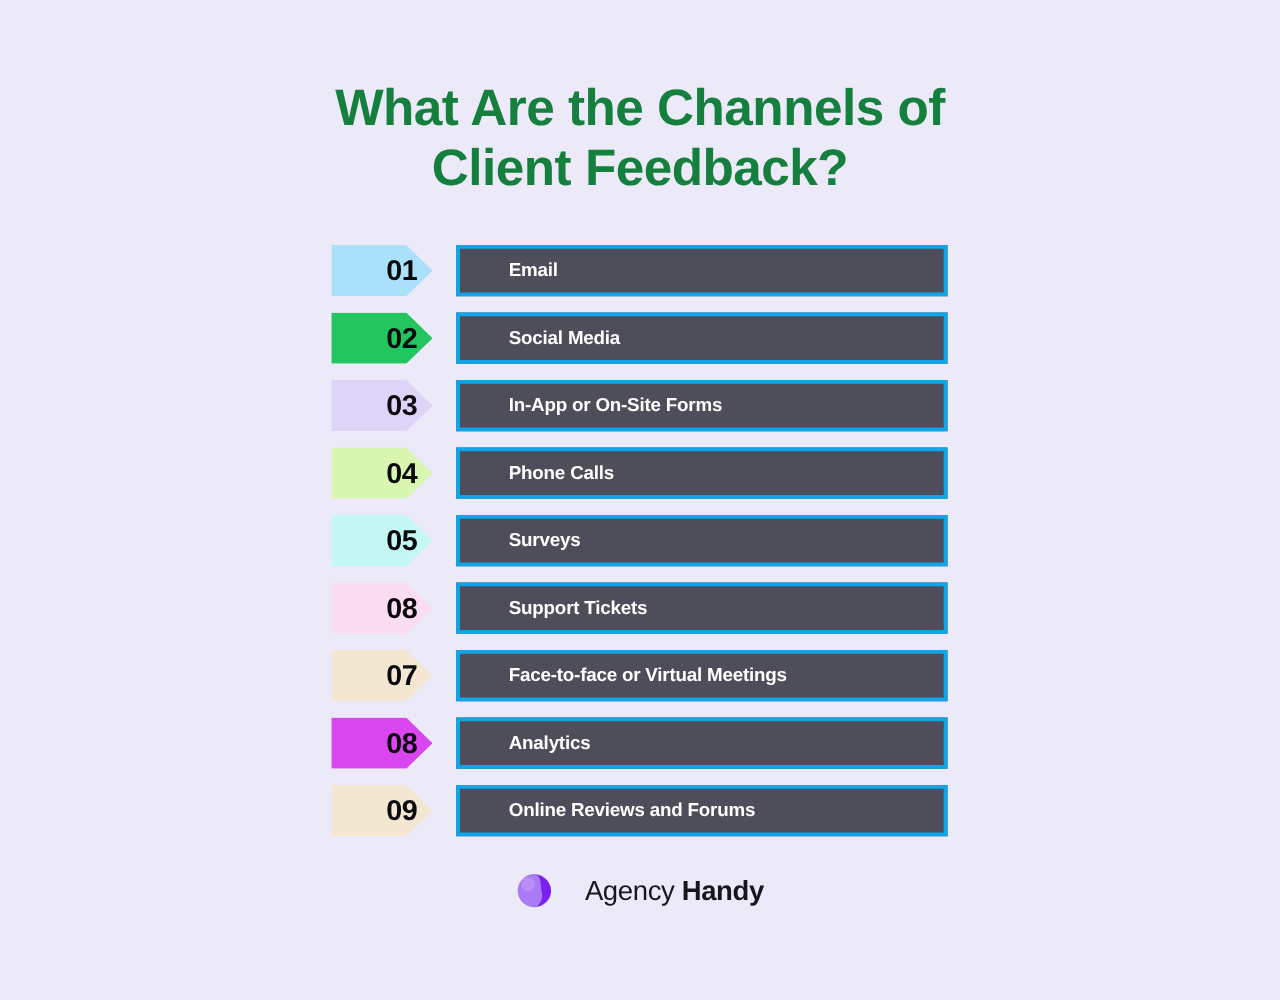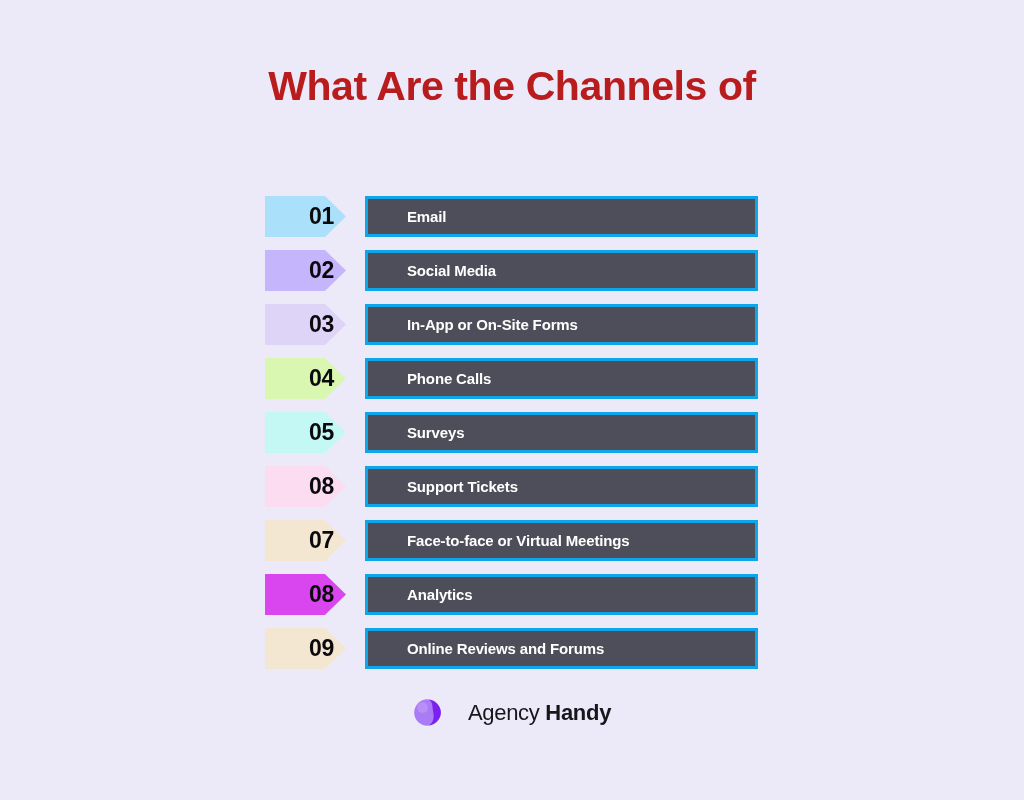--- a/index.html
+++ b/index.html
@@ -30,21 +30,21 @@
     width: 1024px;
     text-align: center;
   }
   .title {
     margin: 0;
     font-family: "Liberation Sans", sans-serif;
     font-size: 41px;
     font-weight: bold;
     line-height: 1.18;
     letter-spacing: -0.4px;
-    color: #b91c1c;
+    color: #15803d;
     padding: 0 170px;
   }
 
   
   .list {
     position: absolute;
     top: 196px;
     left: 265px;
     width: 494px;
   }
@@ -128,36 +128,36 @@
   }
   .logo-text .light { font-weight: normal; }
   .logo-text .bold  { font-weight: bold; }
 </style>
 </head>
 <body>
 
 <div class="page">
 
   <div class="title-block">
-    <h1 class="title"><span>What Are the Channels of</span><br></h1>
+    <h1 class="title"><span>What Are the Channels of</span><br><span>Client Feedback?</span></h1>
   </div>
 
   <div class="list">
 
     <div class="row">
       <div class="badge" style="background: rgb(171, 224, 251);">
         <span class="badge-num">01</span>
       </div>
       <div class="bar">
         <span class="bar-label">Email</span>
       </div>
     </div>
 
     <div class="row">
-      <div class="badge" style="background: #c4b5fd;">
+      <div class="badge" style="background: #22c55e;">
         <span class="badge-num">02</span>
       </div>
       <div class="bar">
         <span class="bar-label">Social Media</span>
       </div>
     </div>
 
     <div class="row">
       <div class="badge" style="background: rgb(221, 212, 248);">
         <span class="badge-num">03</span>

